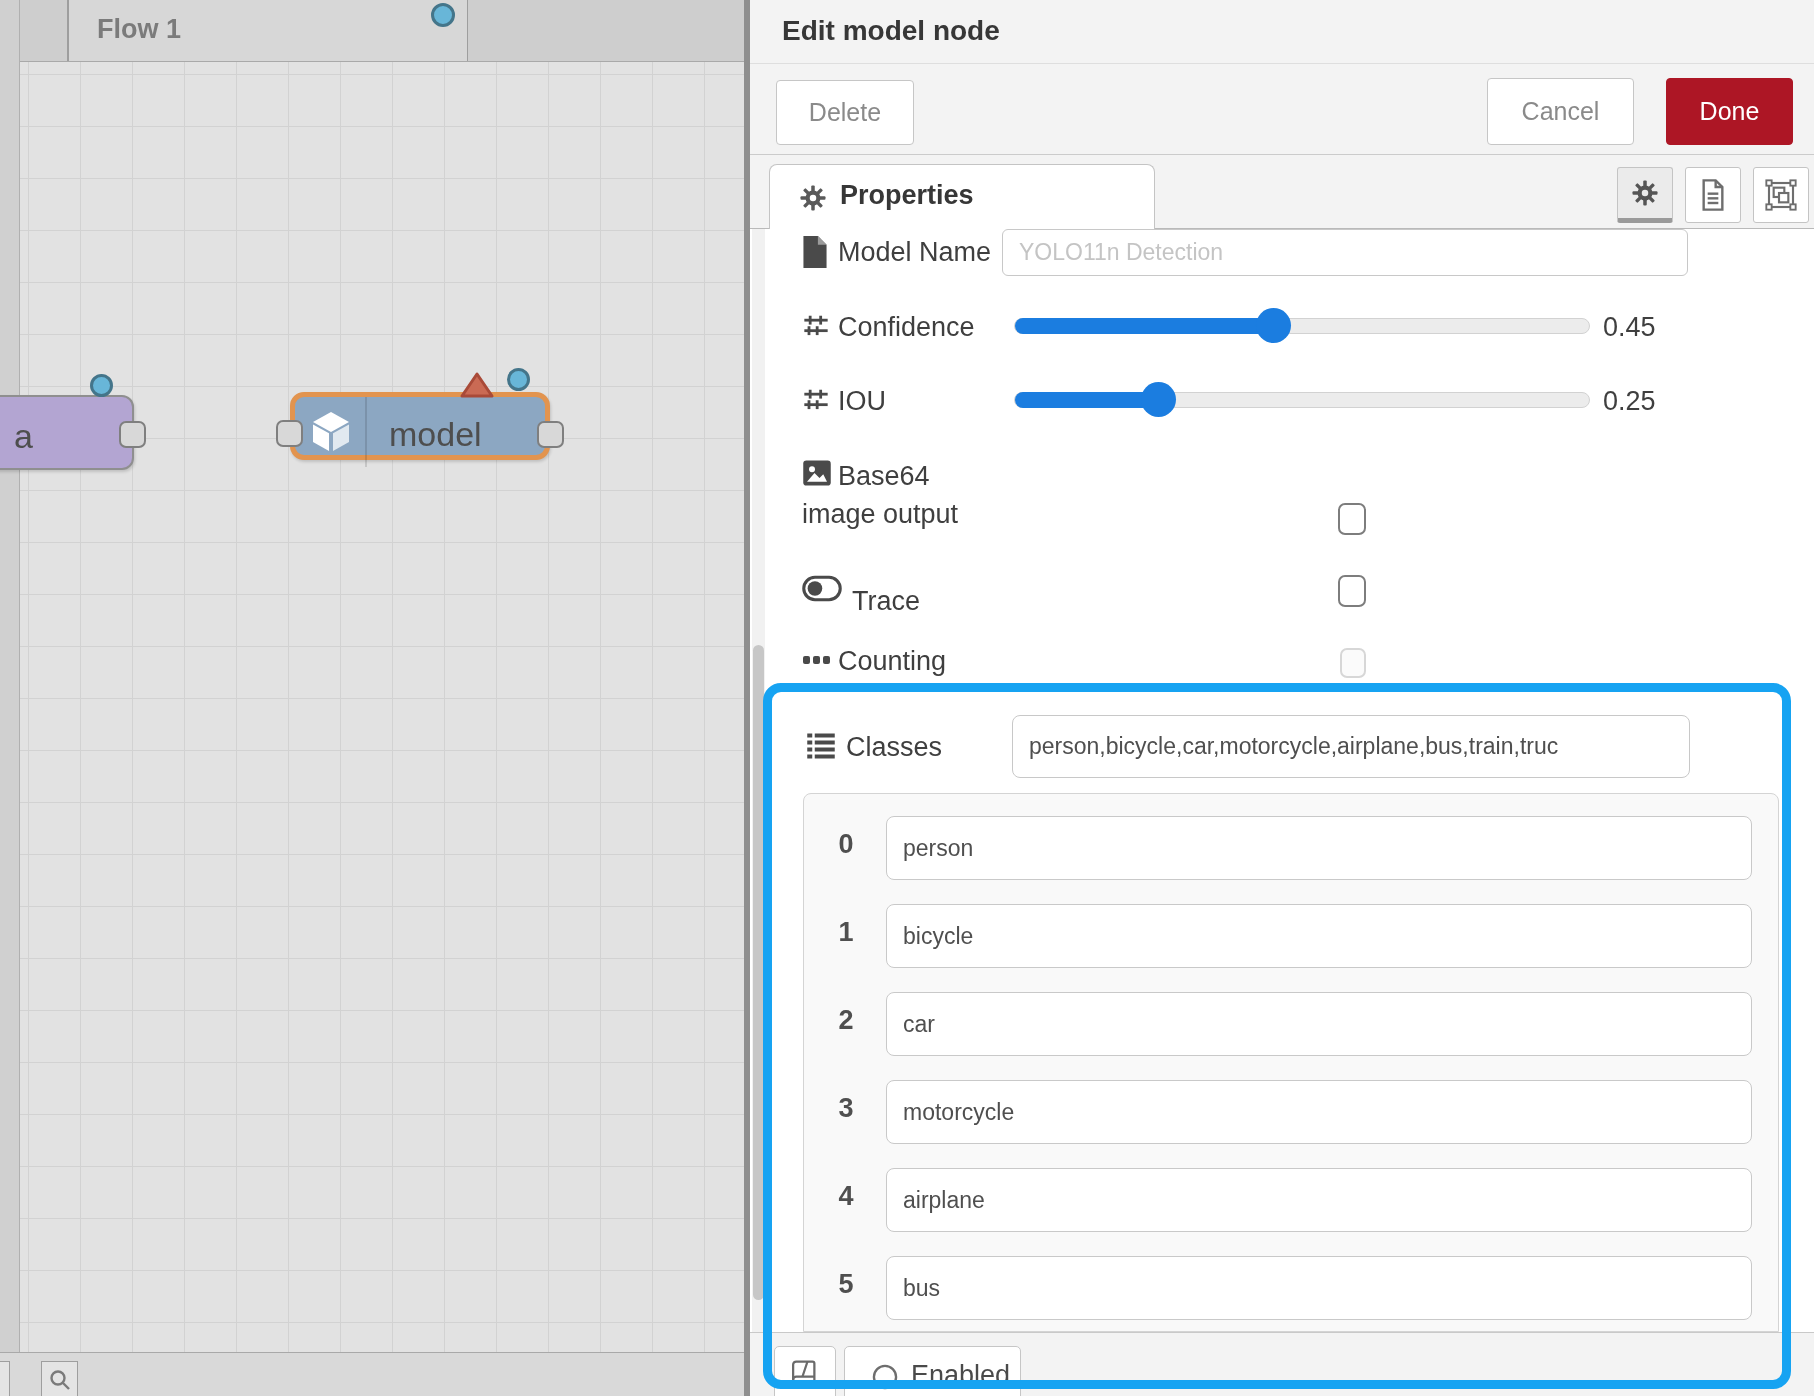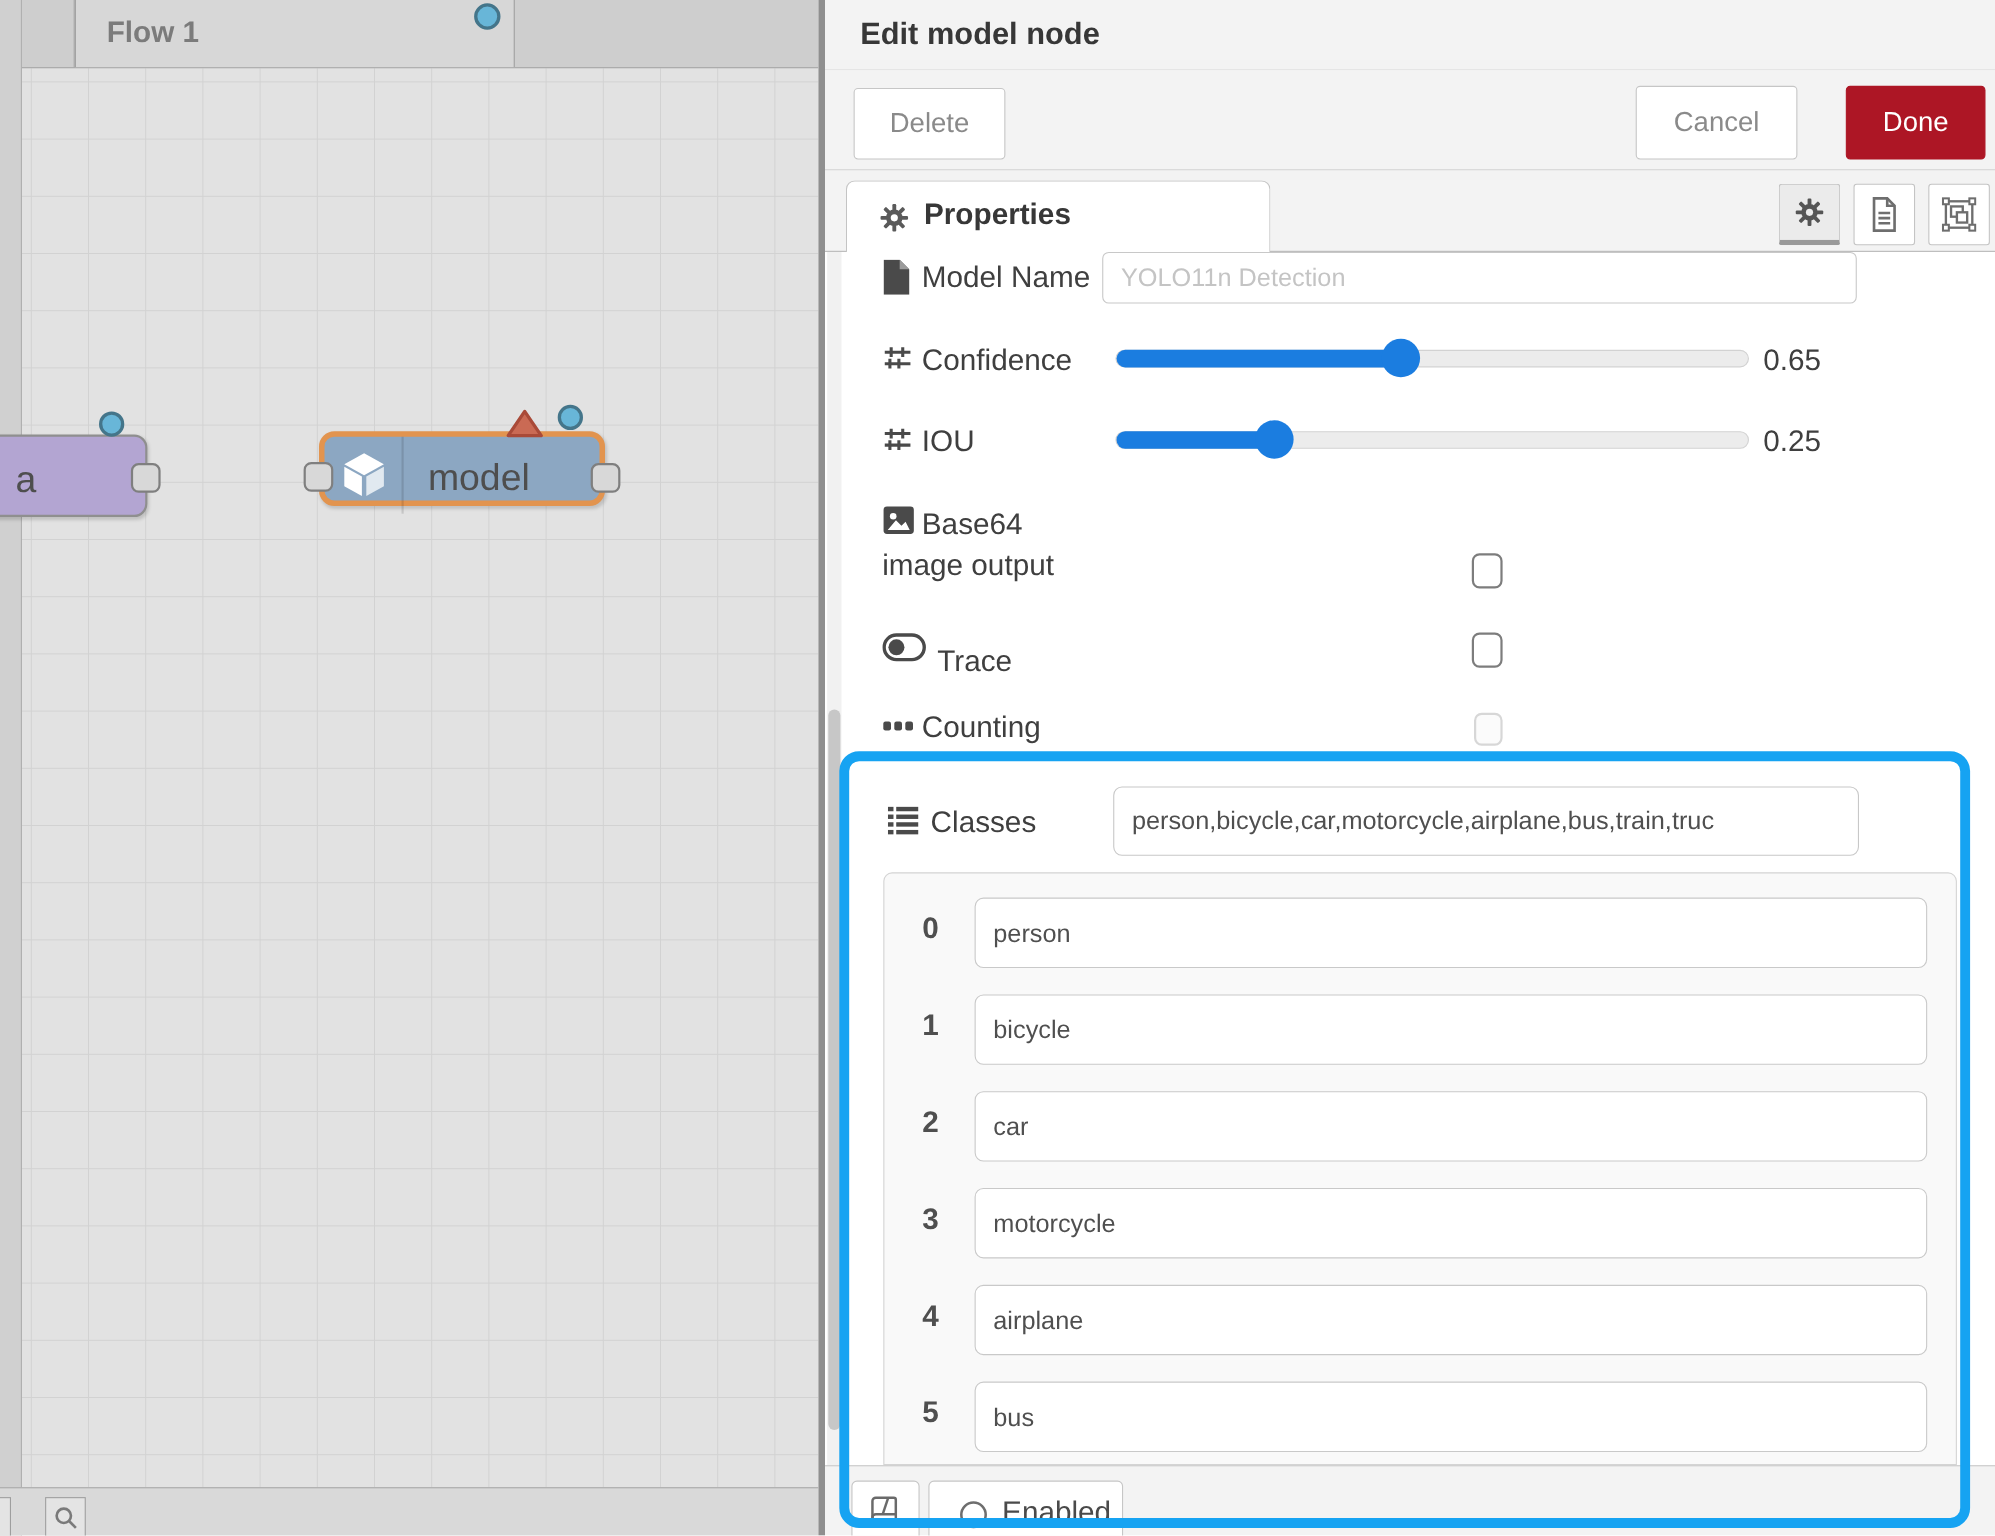--- a/index.html
+++ b/index.html
@@ -40,21 +40,21 @@
   #scroll-thumb { left:9px; top:645px; width:11px; height:655px; background:#c7c7c7; border-radius:6px; }
 
   #tray-header { left:6px; top:0; width:1064px; height:64px; background:#f3f3f3; border-bottom:1px solid #dedede;padding-left:23px; }
   #tray-title { position:absolute; left:32px; top:15px; font-size:28px; font-weight:bold; color:#373737; }
 
   #btn-row { left:6px; top:64px; width:1064px; height:91px; background:#f3f3f3; border-bottom:1px solid #cbcbcb; }
   .btn { position:absolute; background:#fff; border:1px solid #c6c6c6; border-radius:4px;
     font-size:25px; color:#8a8a8a; text-align:center; cursor:pointer; }
   #btn-delete { left:26px; top:16px; width:138px; height:65px; line-height:63px; }
   #btn-cancel { left:737px; top:14px; width:147px; height:67px; line-height:65px; }
-  #btn-done { left:916px; top:14px; width:127px; height:67px; line-height:65px; background:#ad1625; border-color:#ad1625; color:#fff;margin-left:12px; }
+  #btn-done { left:916px; top:14px; width:127px; height:67px; line-height:65px; background:#ad1625; border-color:#ad1625; color:#fff; }
 
   #tab-row { left:6px; top:155px; width:1064px; height:74px; background:#f3f3f3; border-bottom:1px solid #b9b9b9; }
   #prop-tab { position:absolute; left:19px; top:9px; width:386px; height:65px; background:#fff;
     border:1px solid #c4c4c4; border-bottom:none; border-radius:8px 8px 0 0; z-index:2; }
   #prop-tab .lbl { position:absolute; left:70px; top:15px; font-size:27px; font-weight:bold; color:#373737; }
   #prop-tab .ticon { position:absolute; left:28px; top:18px; }
   .mini-btn { position:absolute; top:12px; width:56px; height:56px; background:#fff; border:1px solid #c4c4c4; border-radius:3px; }
   #mini-gear { left:867px; background:#ebebeb; border-bottom:5px solid #9a9a9a; }
   #mini-doc  { left:935px; }
   #mini-group{ left:1003px; }
@@ -244,21 +244,21 @@
         <line x1="13" y1="12.2" x2="13" y2="19.8"></line>
     </g>
   </svg>
   <span class="row-label" style="left:94px; top:310px;">Confidence</span>
   <div class="slider" style="left:270px; top:318px; width:576px;">
     <div class="track">
         <div class="fill" style="width: 45%;"></div>
       </div>
     <div class="thumb" style="left: calc(45% - 17px);"></div>
   </div>
-  <span class="row-label" style="left:859px; top:310px;">0.65</span>
+  <span class="row-label" style="left:859px; top:310px;">0.45</span>
 
   <svg class="row-icon" style="top:386px;" width="28" height="28" viewBox="0 0 24 24">
     <g stroke="#4a4a4a" stroke-width="2.4">
       <line x1="2" y1="7" x2="22" y2="7"></line>
         <line x1="2" y1="16" x2="22" y2="16"></line>
       <line x1="7" y1="3.2" x2="7" y2="10.8"></line>
         <line x1="16" y1="3.2" x2="16" y2="10.8"></line>
       <line x1="6" y1="12.2" x2="6" y2="19.8"></line>
         <line x1="13" y1="12.2" x2="13" y2="19.8"></line>
     </g>

